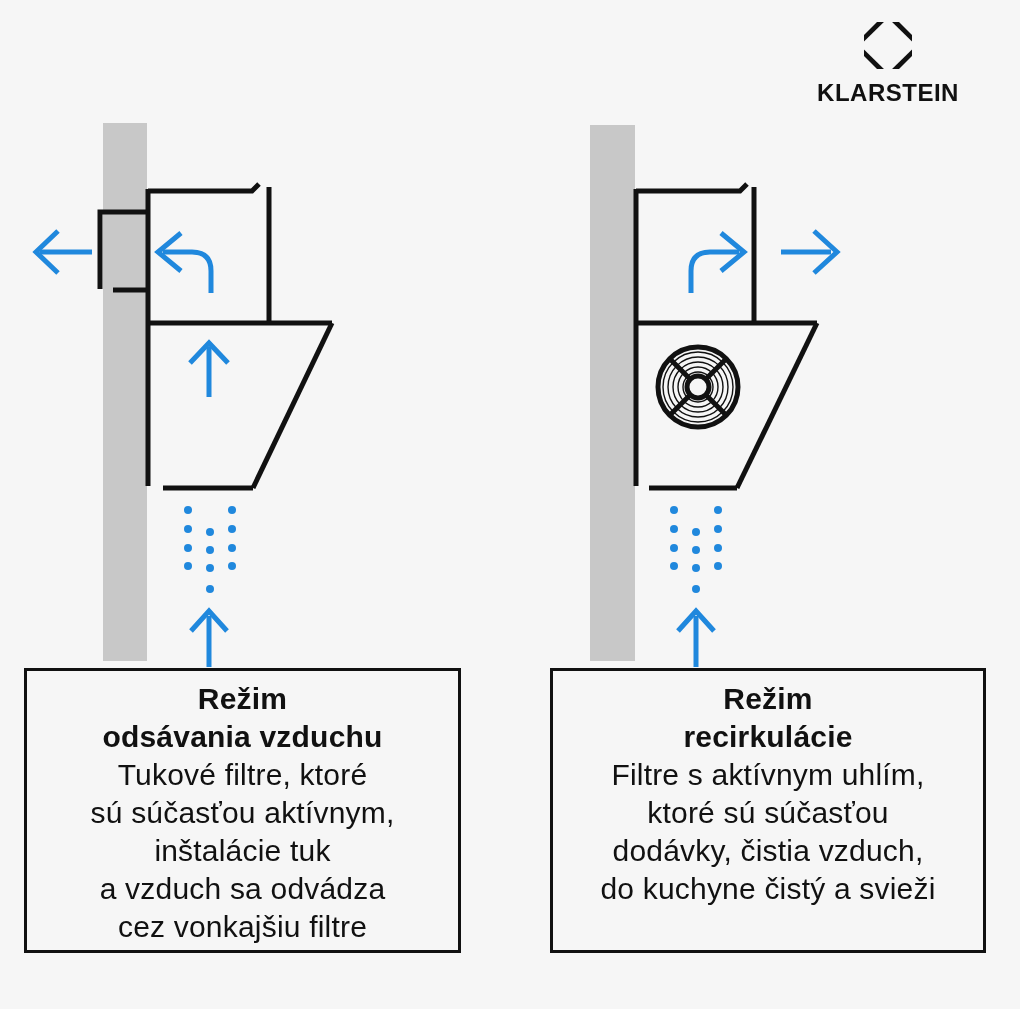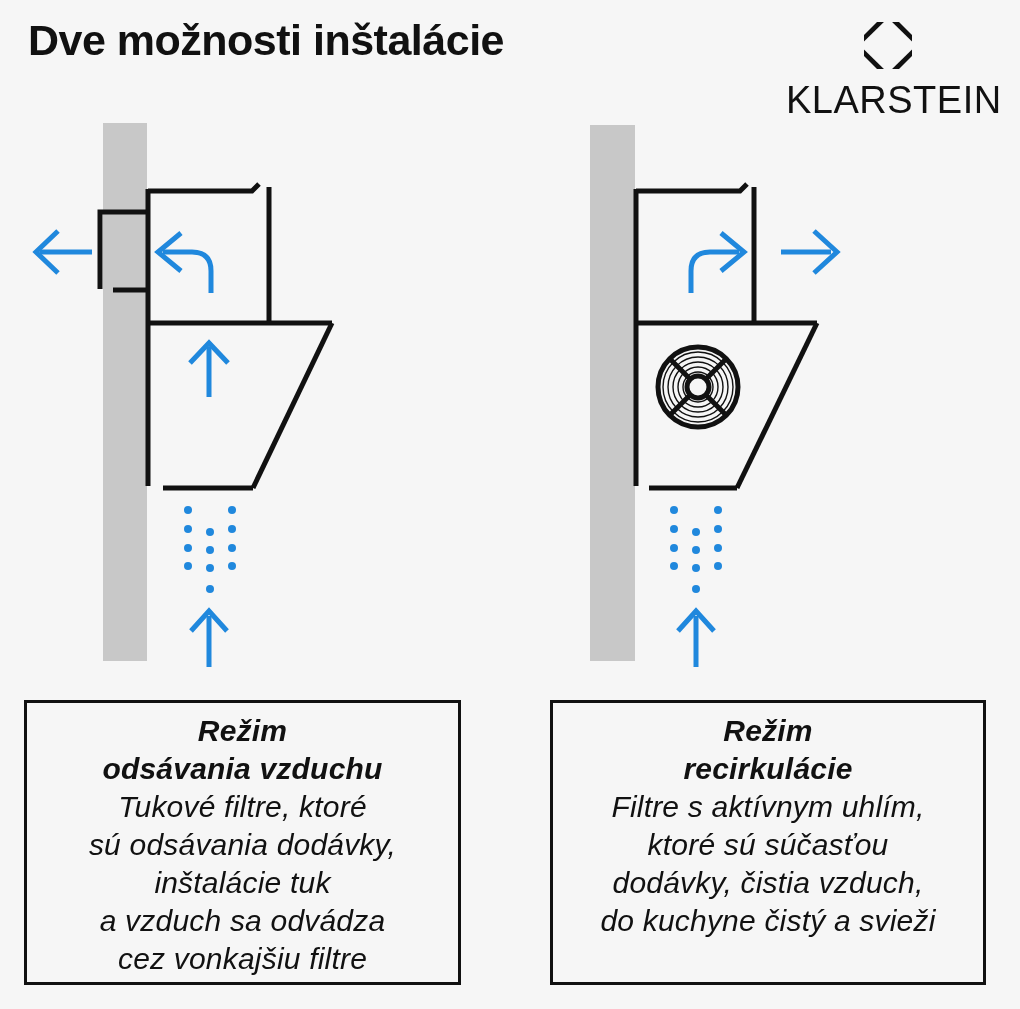--- a/index.html
+++ b/index.html
@@ -21,52 +21,50 @@
     position:absolute;left:28px;top:16px;
     font-size:43px;font-weight:700;letter-spacing:-.5px;
     white-space:nowrap;
   }
   #brand{
     position:absolute;left:786px;top:22px;width:204px;
     text-align:center;
   }
   #brand .mark{display:block;margin:0 auto 10px auto;}
   #brand .name{
-    font-size:38px;font-weight:400;letter-spacing:.5px;
+    font-size:24px;font-weight:700;letter-spacing:.5px;
     white-space:nowrap;
   }
   #diagram-svg{position:absolute;left:0;top:0;}
   .ink{stroke:var(--ink);stroke-width:5;fill:none;stroke-linejoin:miter;stroke-linecap:butt;}
   .thin{stroke:var(--ink);stroke-width:1.4;fill:none;}
   .blue{stroke:var(--accent);stroke-width:5;fill:none;stroke-linejoin:miter;stroke-linecap:butt;}
   .bluefill{fill:var(--accent);}
   .wallfill{fill:var(--wall);}
   .hub{fill:var(--background);}
   .caption-box{
-    position:absolute;top:700px;height:285px;
+    position:absolute;top:668px;height:285px;
     border:3px solid var(--ink);
     box-sizing:border-box;
     text-align:center;
     padding-top:9px;
-    font-style:italic;
   }
   #caption-left{left:24px;width:437px;}
   #caption-right{left:550px;width:436px;}
   .caption-box .line{
     font-size:30px;line-height:38px;letter-spacing:.2px;
     white-space:nowrap;
   }
   .caption-box .line.bold{font-weight:700;}
 </style>
 </head>
 <body>
 
 <div id="page">
 
-  <div id="page-title">Dve možnosti inštalácie</div>
 
   <div id="brand">
     <svg class="mark" width="48" height="47" viewBox="0 0 48 47">
       <polygon points="13,0 35,0 48,13 48,34 35,47 13,47 0,34 0,13" fill="var(--ink)"></polygon>
       <polygon points="24,-4 52,23.5 24,51 -4,23.5" fill="var(--background)"></polygon>
     </svg>
     <div class="name">KLARSTEIN</div>
   </div>
 
   <svg id="diagram-svg" width="1020" height="1009" viewBox="0 0 1020 1009">
@@ -176,21 +174,21 @@
         <path class="blue" d="M696,667 V616"></path>
         <polyline class="blue" points="678,631 696,611 714,631"></polyline>
       </g>
     </g>
   </svg>
 
   <div id="caption-left" class="caption-box">
     <div class="line bold">Režim</div>
     <div class="line bold">odsávania vzduchu</div>
     <div class="line">Tukové filtre, ktoré</div>
-    <div class="line">sú odsávania dodávky,</div>
+    <div class="line">sú súčasťou aktívnym,</div>
     <div class="line">inštalácie tuk</div>
     <div class="line">a vzduch sa odvádza</div>
     <div class="line">cez vonkajšiu filtre</div>
   </div>
 
   <div id="caption-right" class="caption-box">
     <div class="line bold">Režim</div>
     <div class="line bold">recirkulácie</div>
     <div class="line">Filtre s aktívnym uhlím,</div>
     <div class="line">ktoré sú súčasťou</div>

